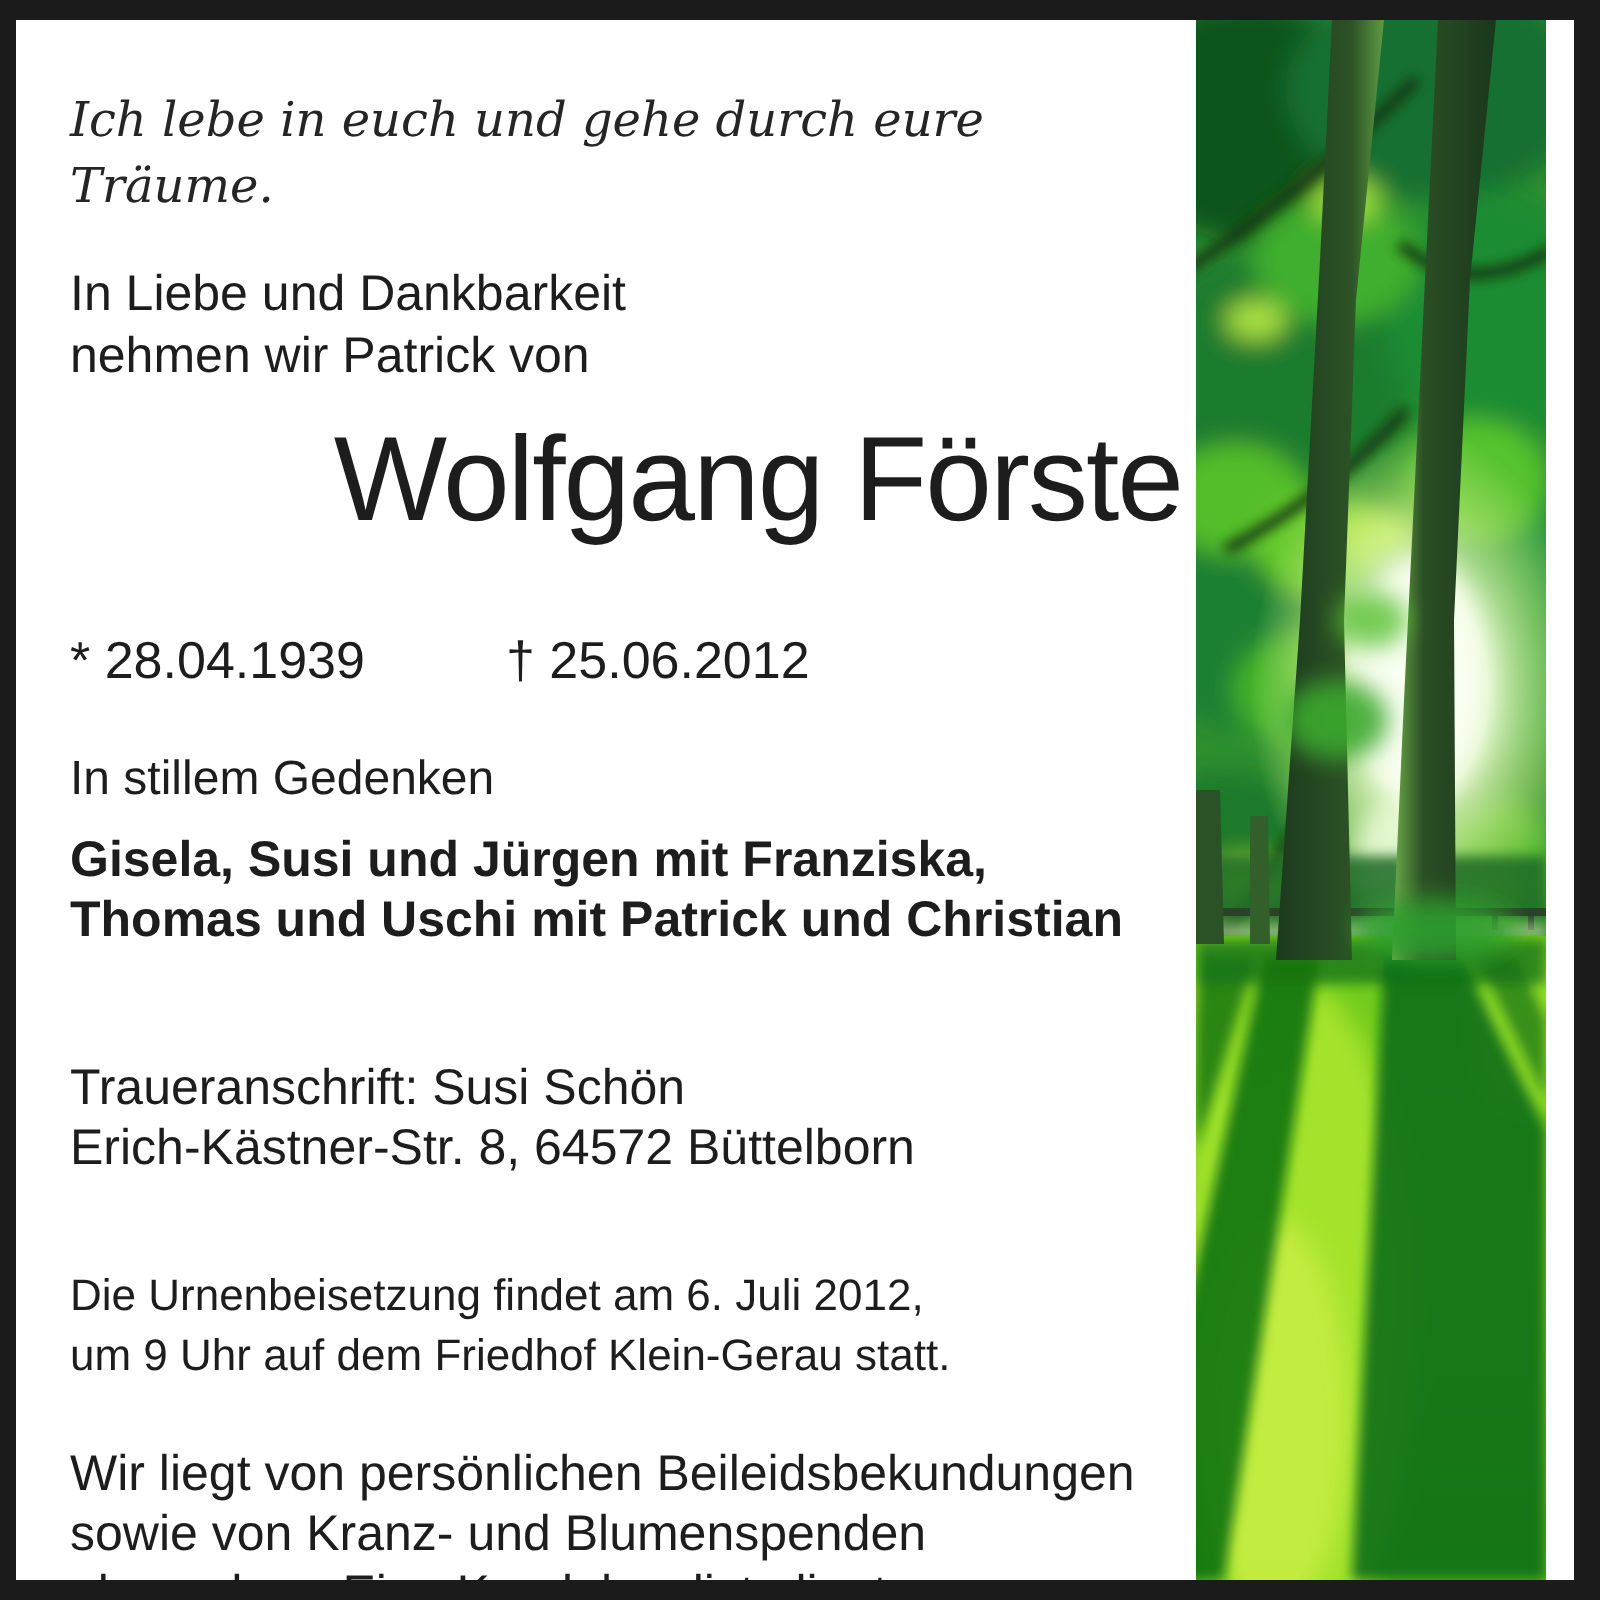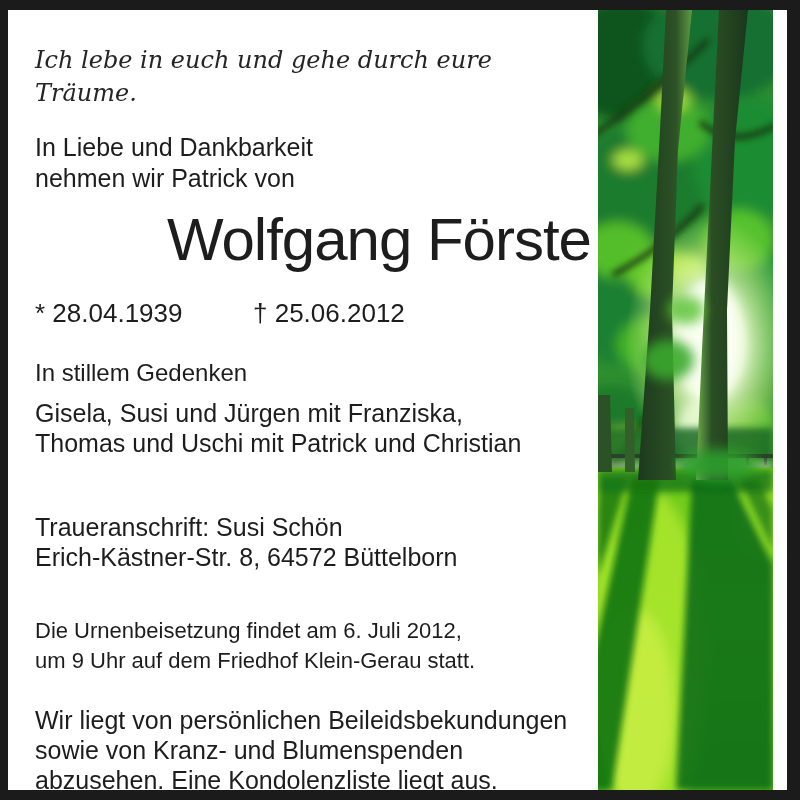--- a/index.html
+++ b/index.html
@@ -4,23 +4,23 @@
 <style>
   html,body{margin:0;padding:0;}
   body{width:800px;height:800px;font-family:"Liberation Sans",sans-serif;background:#ffffff;}
   .frame{position:absolute;left:0;top:0;width:800px;height:800px;background:#1b1b1b;}
   .inner{position:absolute;left:8px;top:10px;width:779px;height:780px;background:#ffffff;overflow:hidden;}
   .text-col{position:absolute;left:27px;top:0;width:556px;color:#1d1d1d;}
   .quote{margin-top:34px;font-family:"DejaVu Serif","Liberation Serif",serif;font-style:italic;font-size:24px;line-height:33px;color:#252525;}
   .intro{margin-top:22px;font-size:25px;line-height:31px;}
   .name{margin-top:14px;font-size:60px;line-height:64px;letter-spacing:-1px;font-weight:400;white-space:nowrap;text-align:right;}
   .dates{margin-top:26px;font-size:26px;}
-  .dates .birth{display:inline-block;width:218px;}
+  .dates .birth{display:inline-block;width:218px;margin-top:17px;}
   .remembrance{margin-top:30px;font-size:24px;}
-  .family{margin-top:11px;font-size:25px;line-height:30px;font-weight:normal;}
+  .family{margin-top:11px;font-size:25px;line-height:30px;font-weight:bold;}
   .address{margin-top:54px;font-size:25px;line-height:30px;}
   .funeral{margin-top:44px;font-size:22px;line-height:30px;}
   .closing{margin-top:29px;font-size:25px;line-height:30px;}
   .photo{position:absolute;left:590px;top:0;width:175px;height:780px;}
   .photo svg{display:block;width:100%;height:100%;}
 </style>
 </head>
 <body>
 
 <div class="frame">

